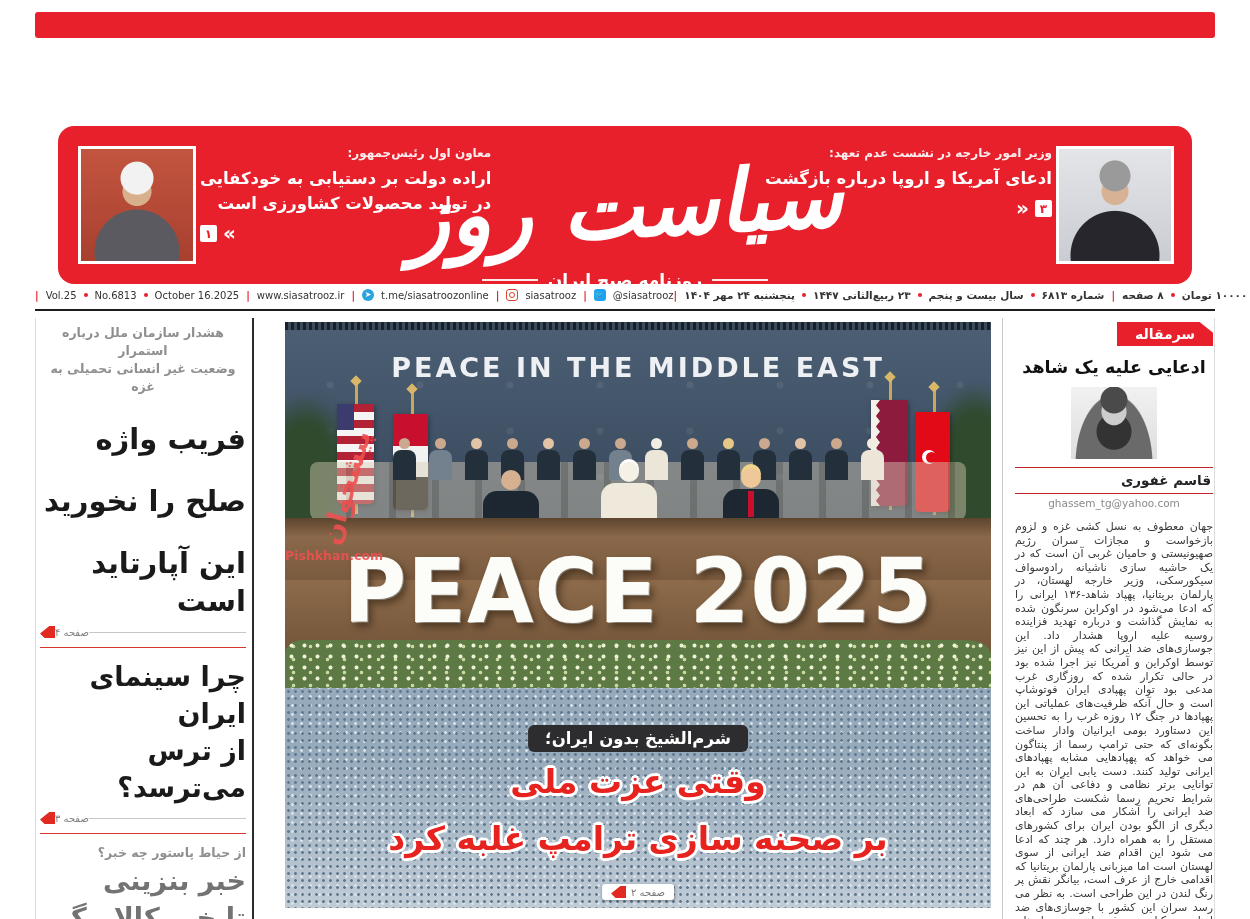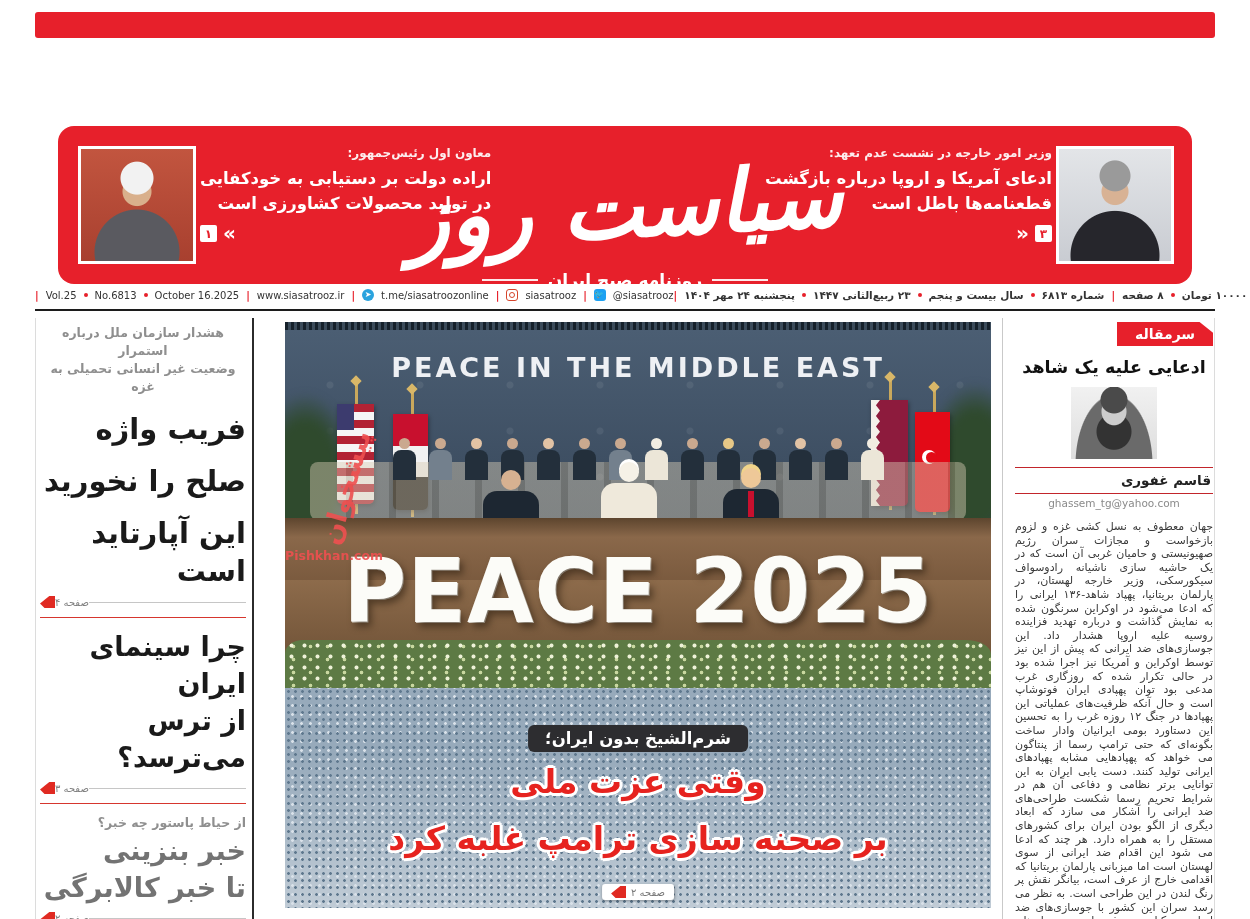--- a/index.html
+++ b/index.html
@@ -52,21 +52,21 @@
   .icon-ig::after{content:"";position:absolute;left:2px;top:2px;width:4px;height:4px;border:1px solid #d6452c;border-radius:50%;}
   .icon-tw{background:#1da1f2;border-radius:3px;}
   .header-rule{left:35px;top:309px;width:1180px;height:2px;background:#1c1c1c;}
   .edge{width:1px;top:318px;height:601px;background:#dcdcdc;}
 
   
   .col-divider{left:252px;top:318px;width:1.5px;height:601px;background:#2b2b2b;}
   .left-col{left:40px;top:324px;width:206px;direction:rtl;}
   .kicker{color:#8f8f8f;font-size:12.5px;font-weight:bold;text-align:center;line-height:18px;}
   .hl{font-weight:bold;text-align:right;color:#1a1a1a;}
-  .hl-1{font-size:29px;line-height:38px;margin-top:14px;}
+  .hl-1{font-size:29px;line-height:38px;margin-top:24px;}
   .hl-2{font-size:27px;line-height:37px;}
   .hl-red{color:#737373;}
   .pmark{display:flex;align-items:center;margin-top:6px;direction:ltr;}
   .pflag{width:15px;height:12px;background:#e02a22;clip-path:polygon(0 62%,62% 0,100% 0,100% 100%,30% 100%);}
   .pmark-text{font-size:10px;color:#808080;direction:rtl;}
   .pmark-line{flex:1;border-top:1px solid #c6c6c6;}
   .sep-red{border-top:1.5px solid #d6362e;margin:9px 0 10px;}
 
   
   .photo-block{left:285px;top:322px;width:706px;height:586px;overflow:hidden;background:#96a9ba;}
@@ -165,21 +165,20 @@
   <div class="abs logo">
     <div class="logo-title">سیاست روز</div>
     <div class="logo-sub">روزنامه صبح ایران</div>
   </div>
 
   <div class="promo promo-right">
     <div class="promo-photo photo-araghchi"></div>
     <div>
       <div class="promo-kicker">وزیر امور خارجه در نشست عدم تعهد:</div>
       <div class="promo-title">ادعای آمریکا و اروپا درباره بازگشت</div>
-      <div class="promo-title">قطعنامه‌ها باطل است</div>
       <div class="promo-badge-row">
         <span class="chev">»</span>
         <span class="page-num-box">۳</span>
       </div>
     </div>
   </div>
 </div>
 
 <div class="abs dateline">
   <div class="dl-group">

